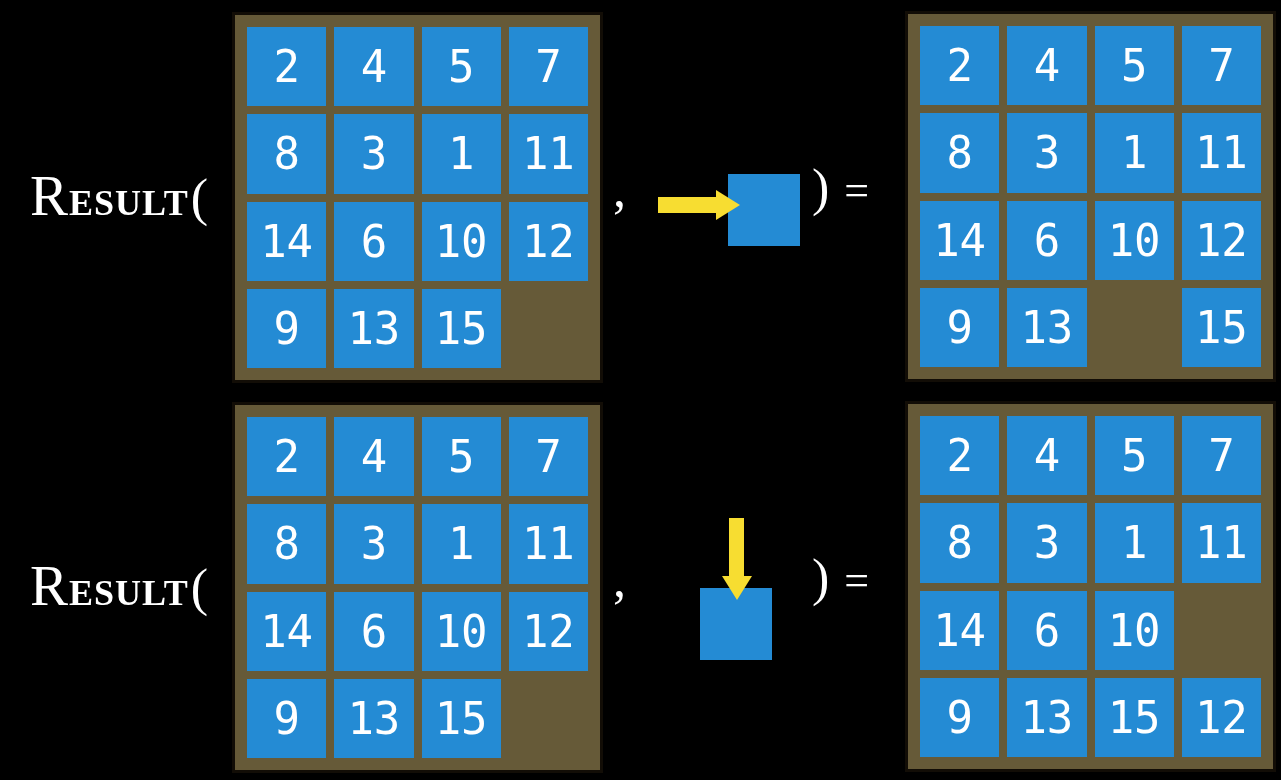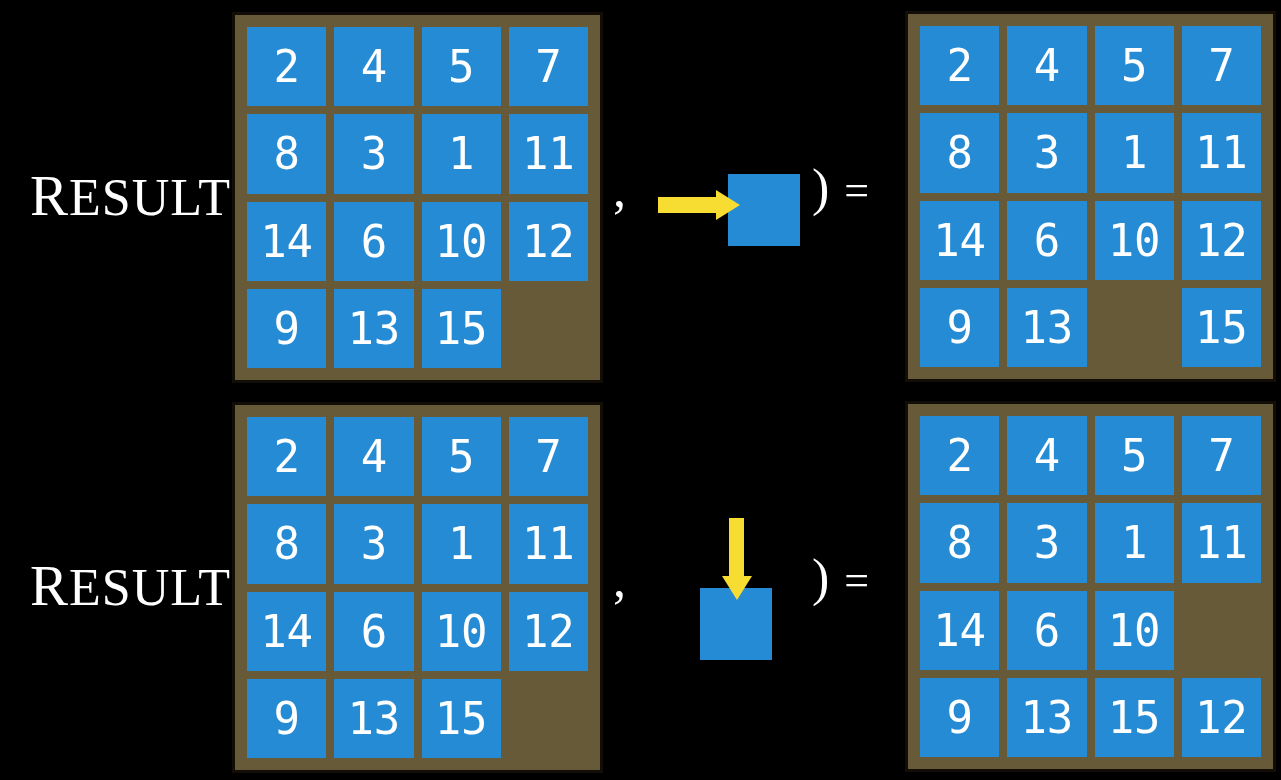--- a/index.html
+++ b/index.html
@@ -28,21 +28,21 @@
   
   .func-label {
     position: absolute;
     left: 30px;
     top: 167px;
     white-space: nowrap;
     line-height: 1;
     letter-spacing: 1px;
   }
   .func-label .cap   { font-size: 57px; }
-  .func-label .sc    { font-size: 52px; }
+  .func-label .sc    { font-size: 36px; font-weight: bold; }
   .func-label .paren { font-size: 52px; margin-left: 2px; letter-spacing: 0; }
 
   
   .board {
     position: absolute;
     width: 371px;
     height: 371px;
     background: var(--board-brown);
     border: 3px solid var(--board-border);
     padding: 12px;

